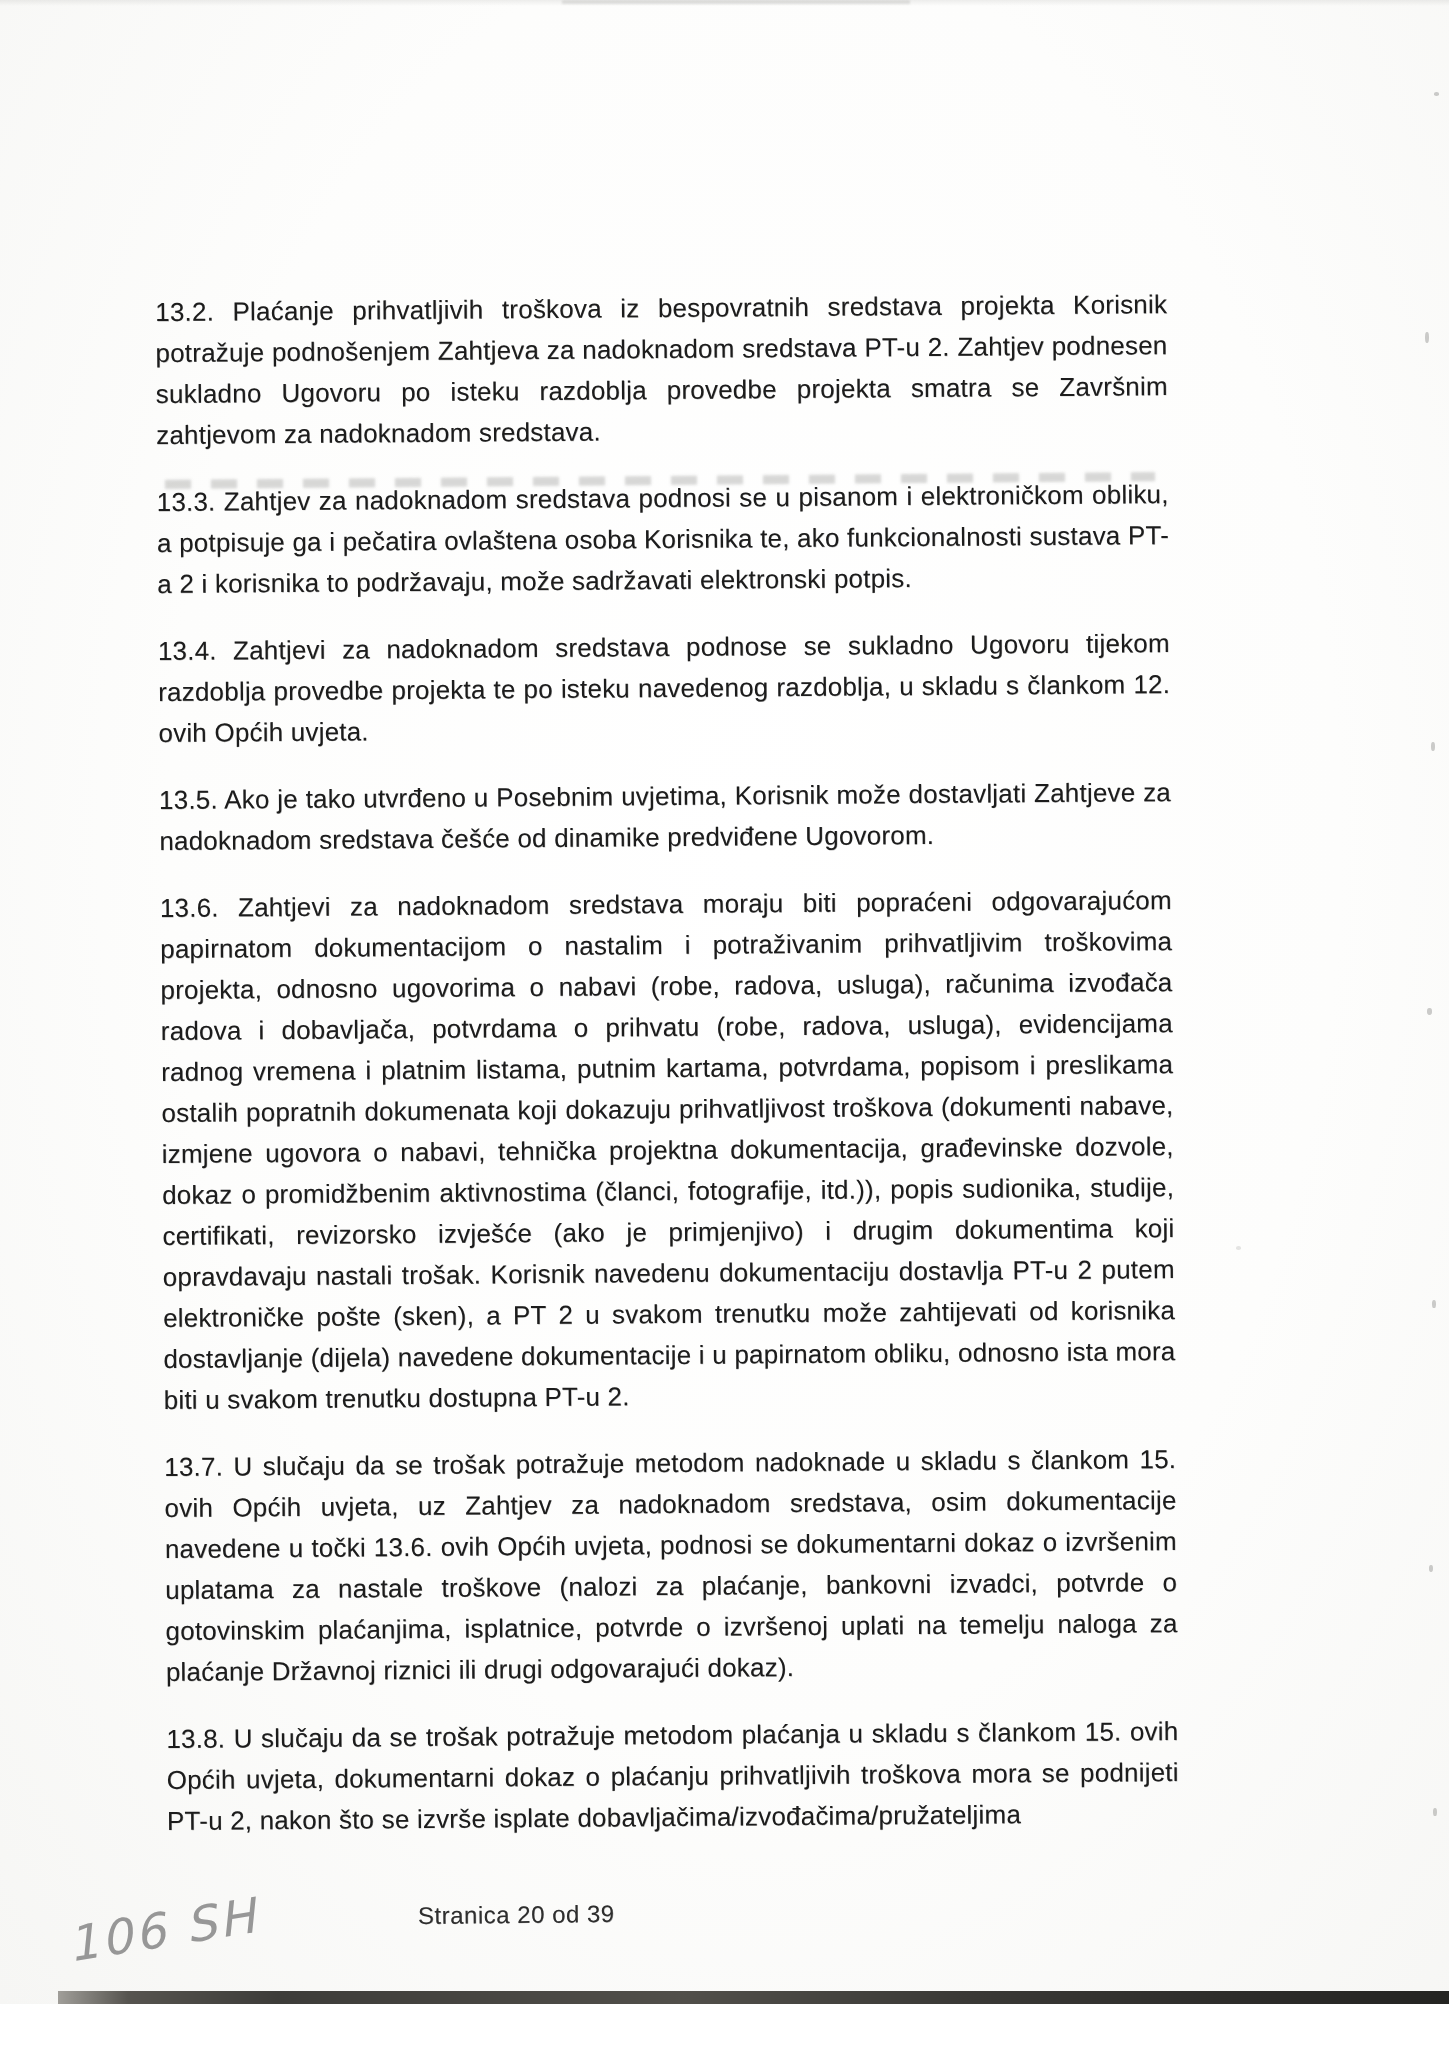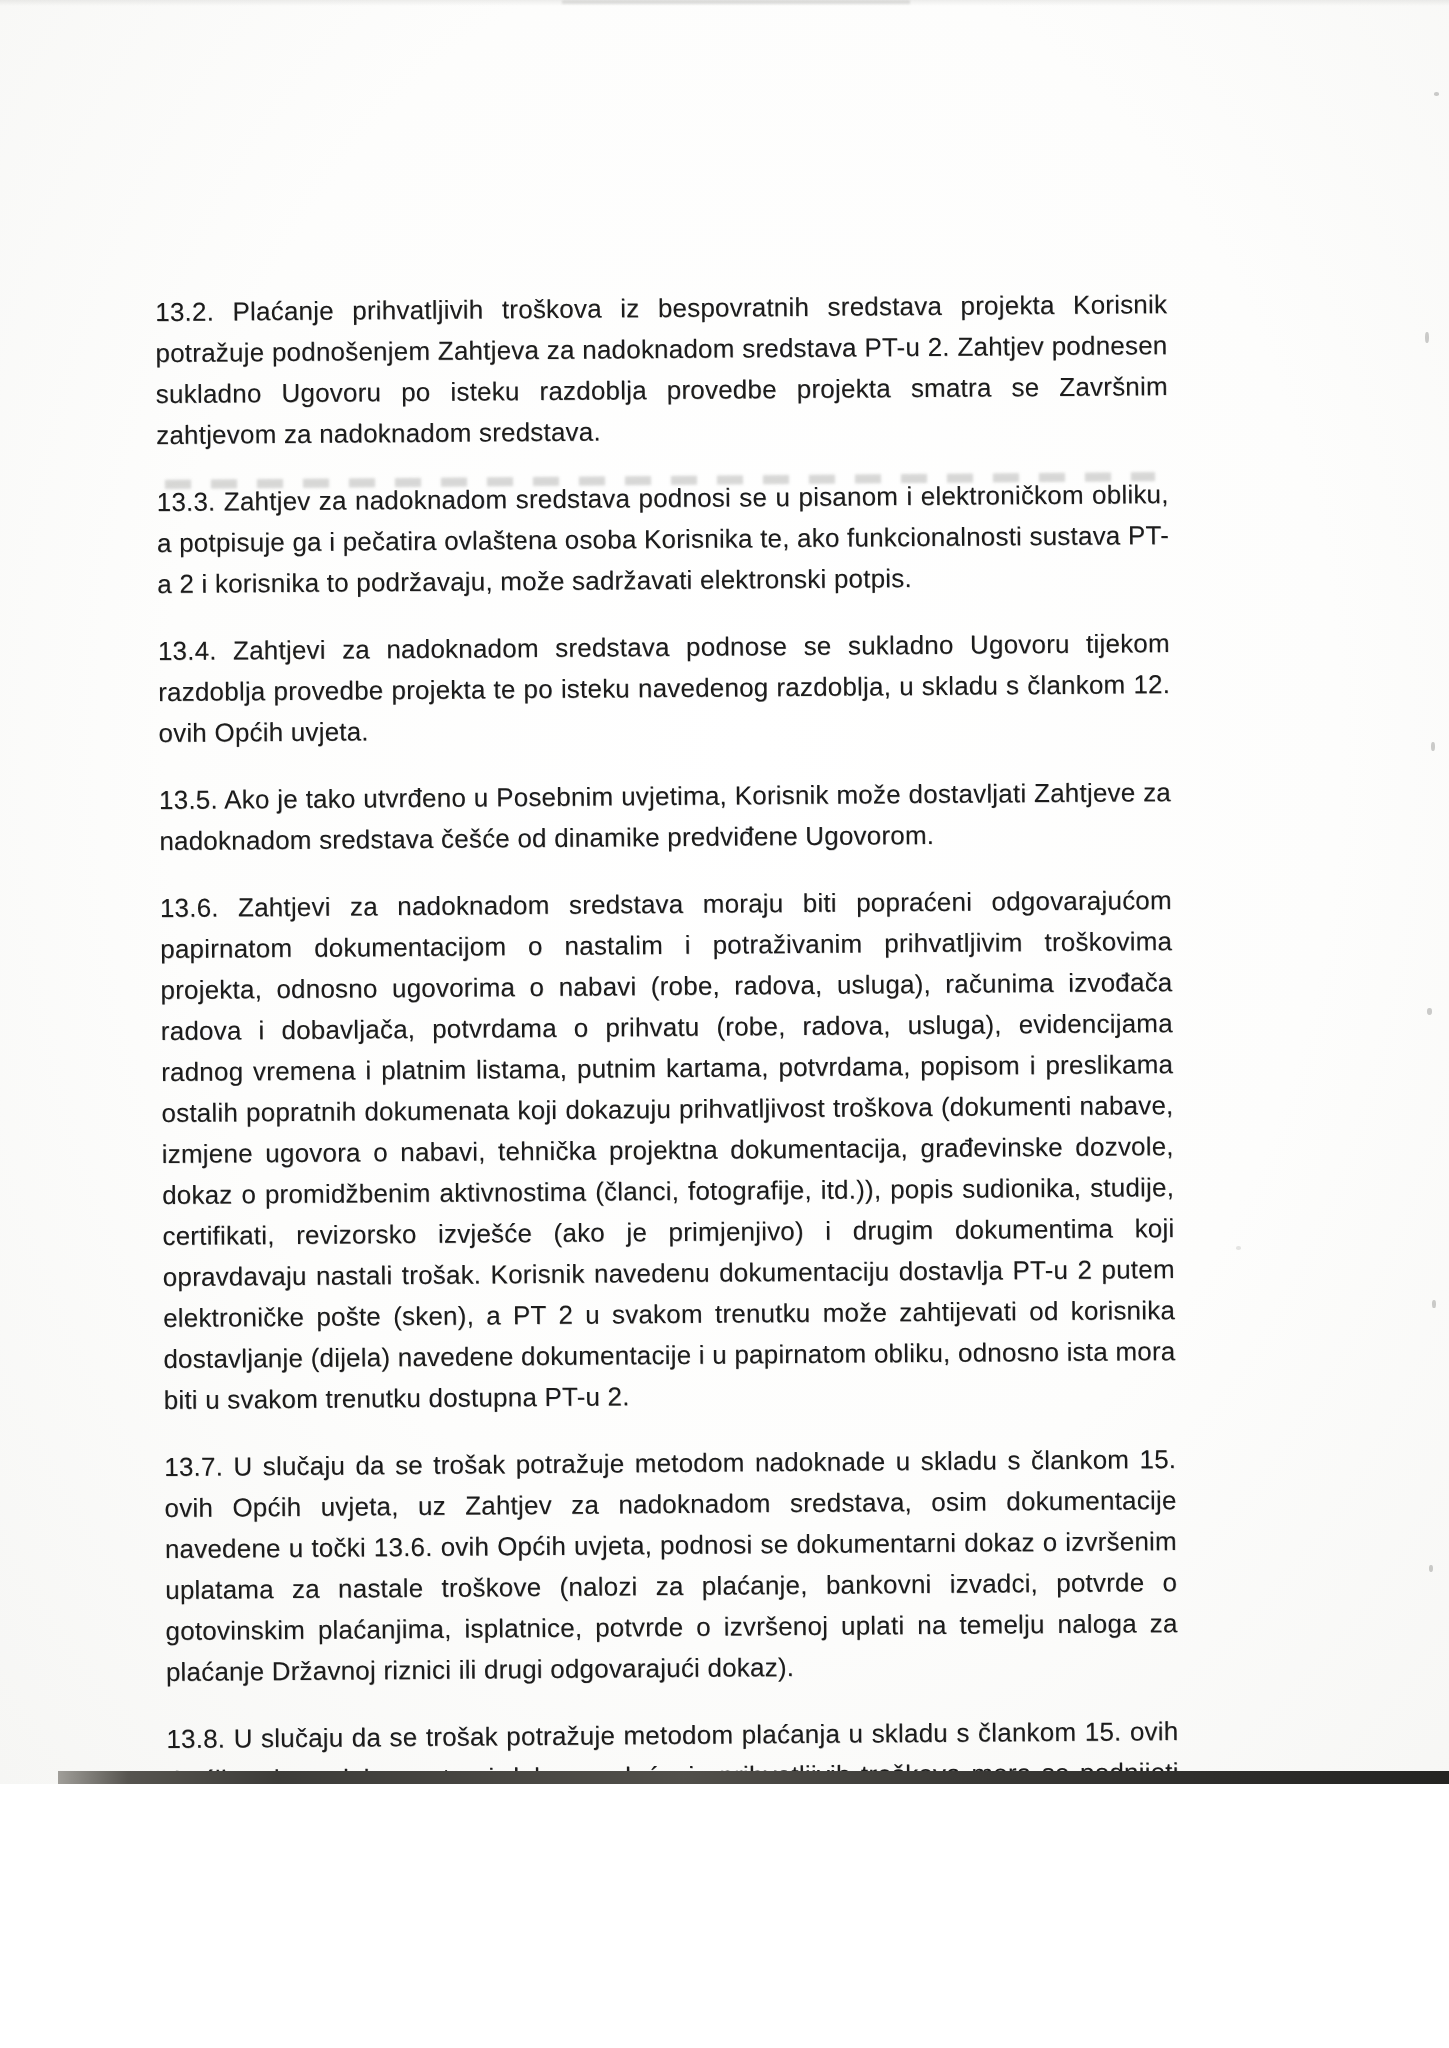--- a/index.html
+++ b/index.html
@@ -1,18 +1,18 @@
 <!DOCTYPE html>
 <html lang="hr"><head>
 <meta charset="utf-8">
 <style>
   html,body{margin:0;padding:0;background:#ffffff;}
   .page{
     position:relative;
-    width:1449px;height:1784px;
+    width:1449px;height:2004px;
     background:radial-gradient(ellipse at 52% 42%, #ffffff 0%, #fdfdfc 55%, #f6f6f4 100%);
     overflow:hidden;
     font-family:"Liberation Sans", sans-serif;
   }
   .text-block{
     position:absolute;
     left:155px;top:292px;width:1012px;
     transform:rotate(-0.45deg);
     transform-origin:top left;
     color:#1c1c1c;

